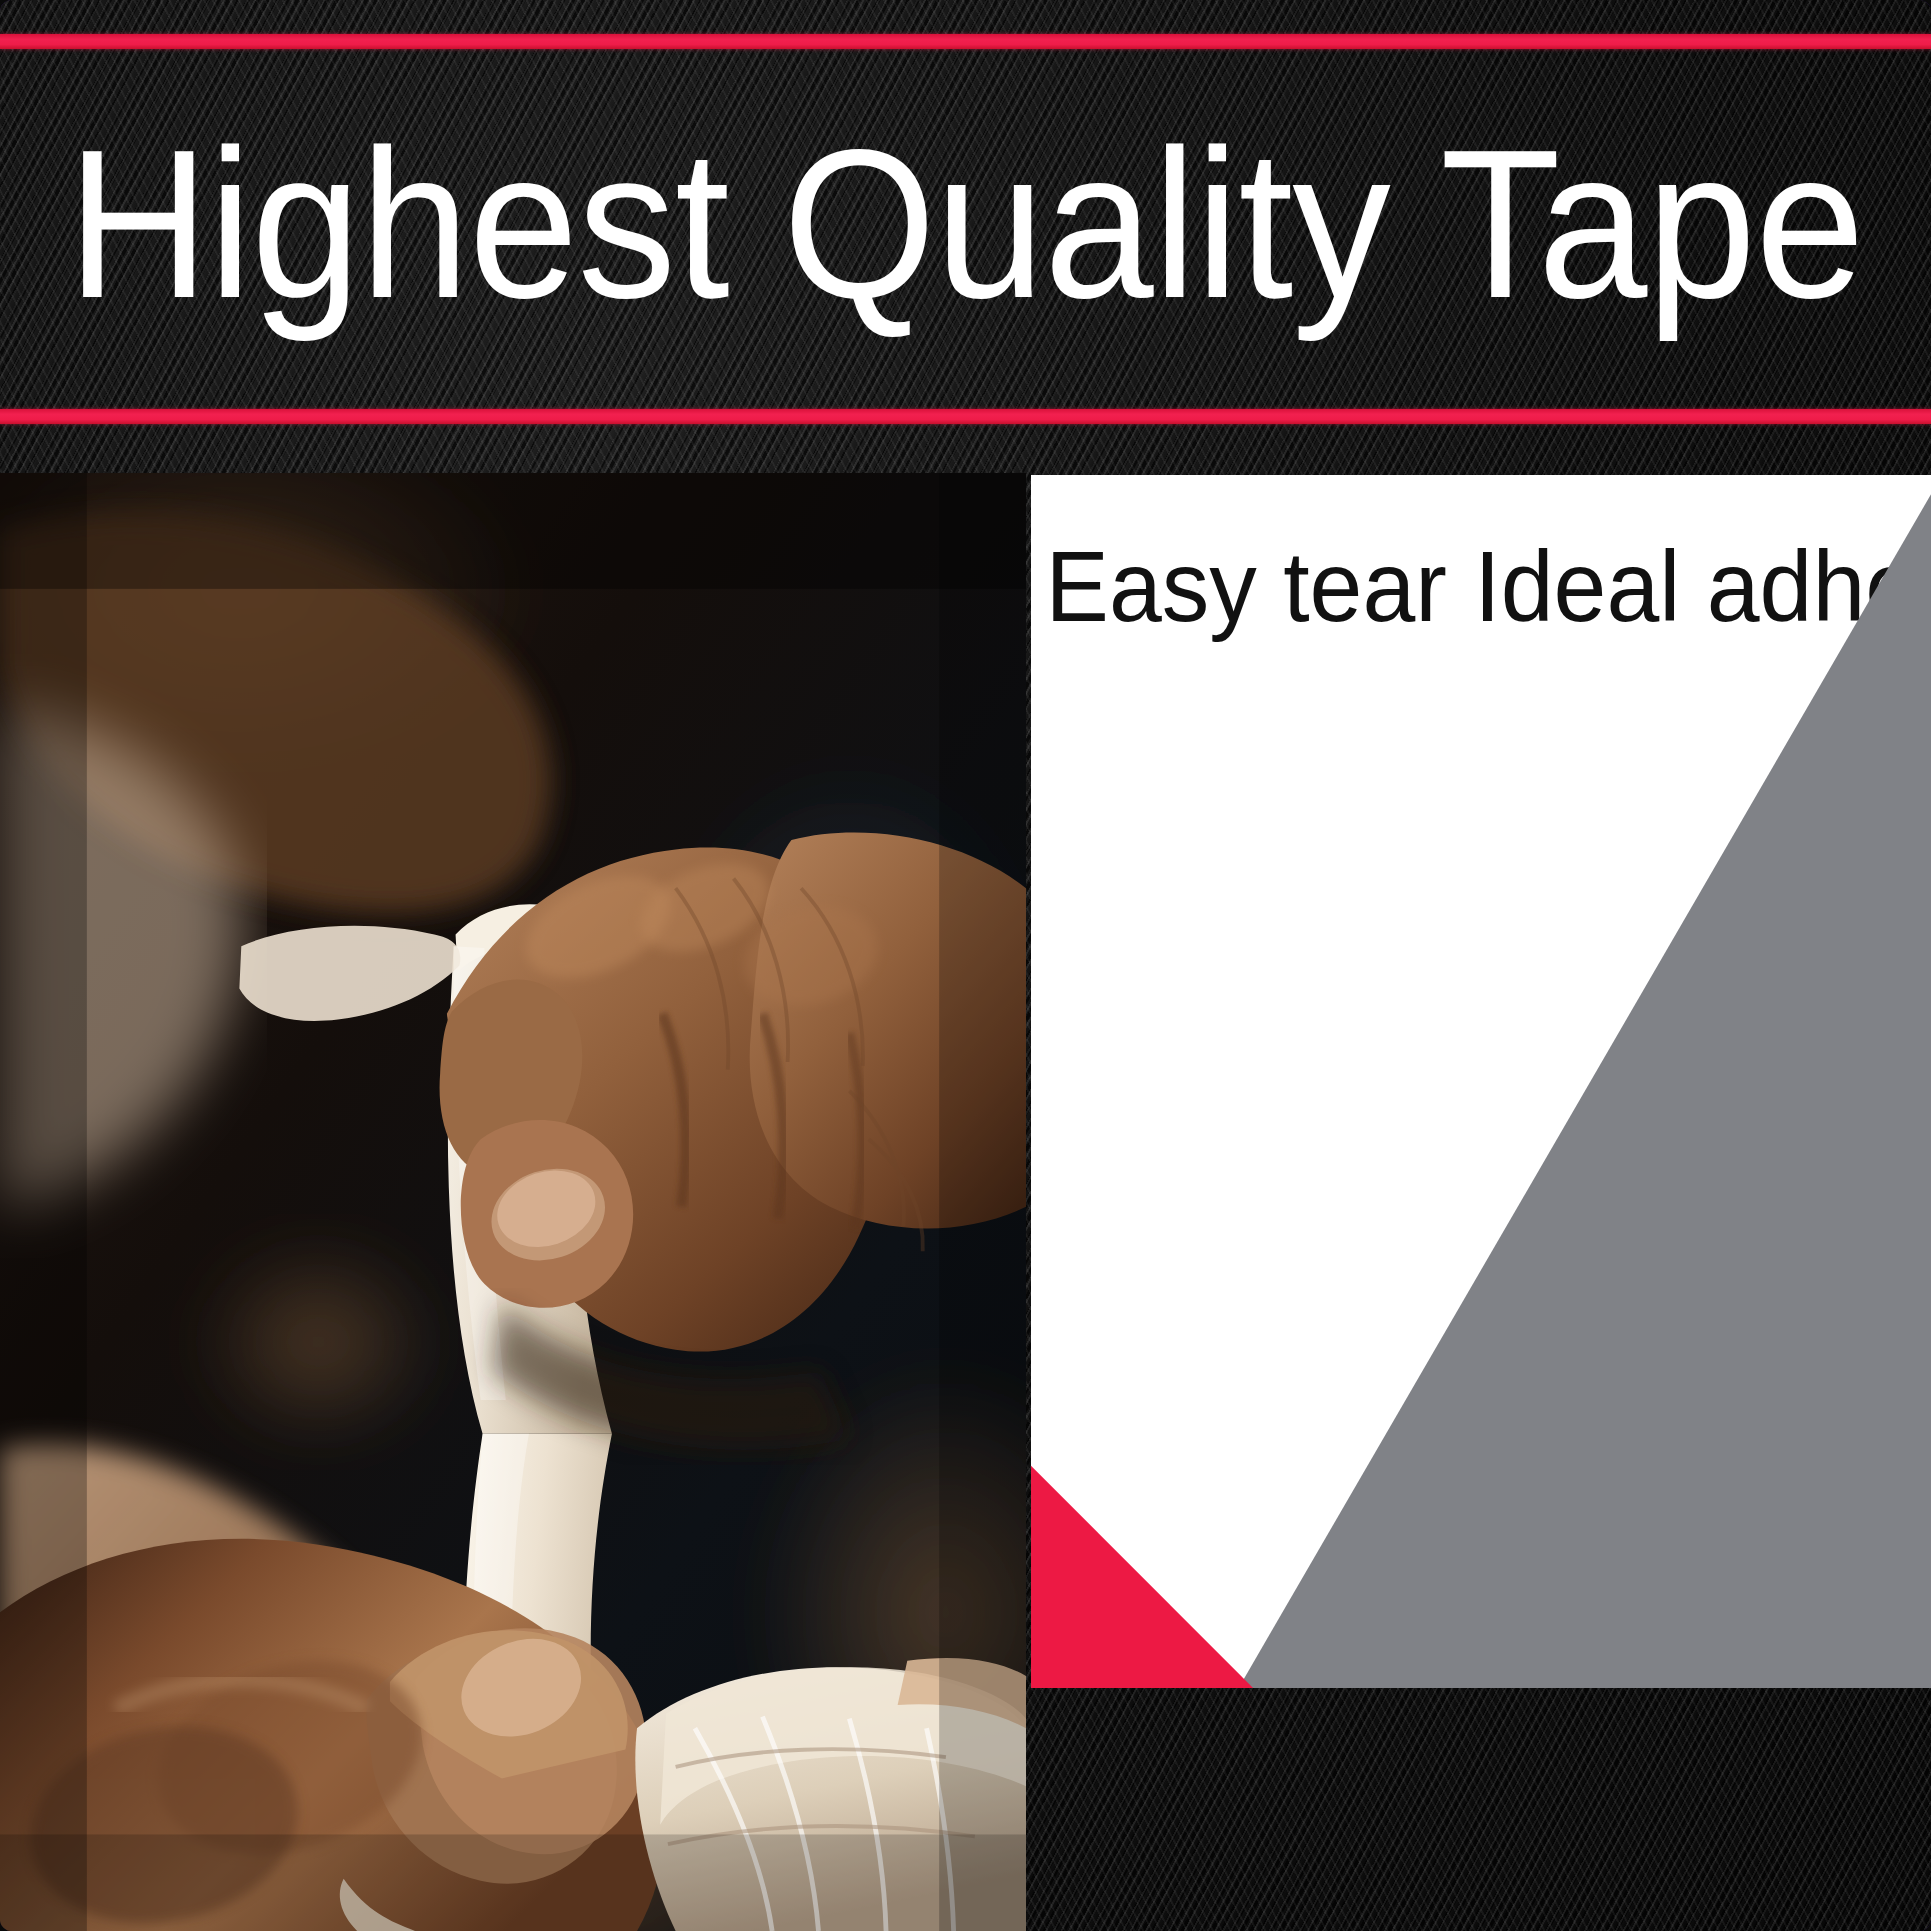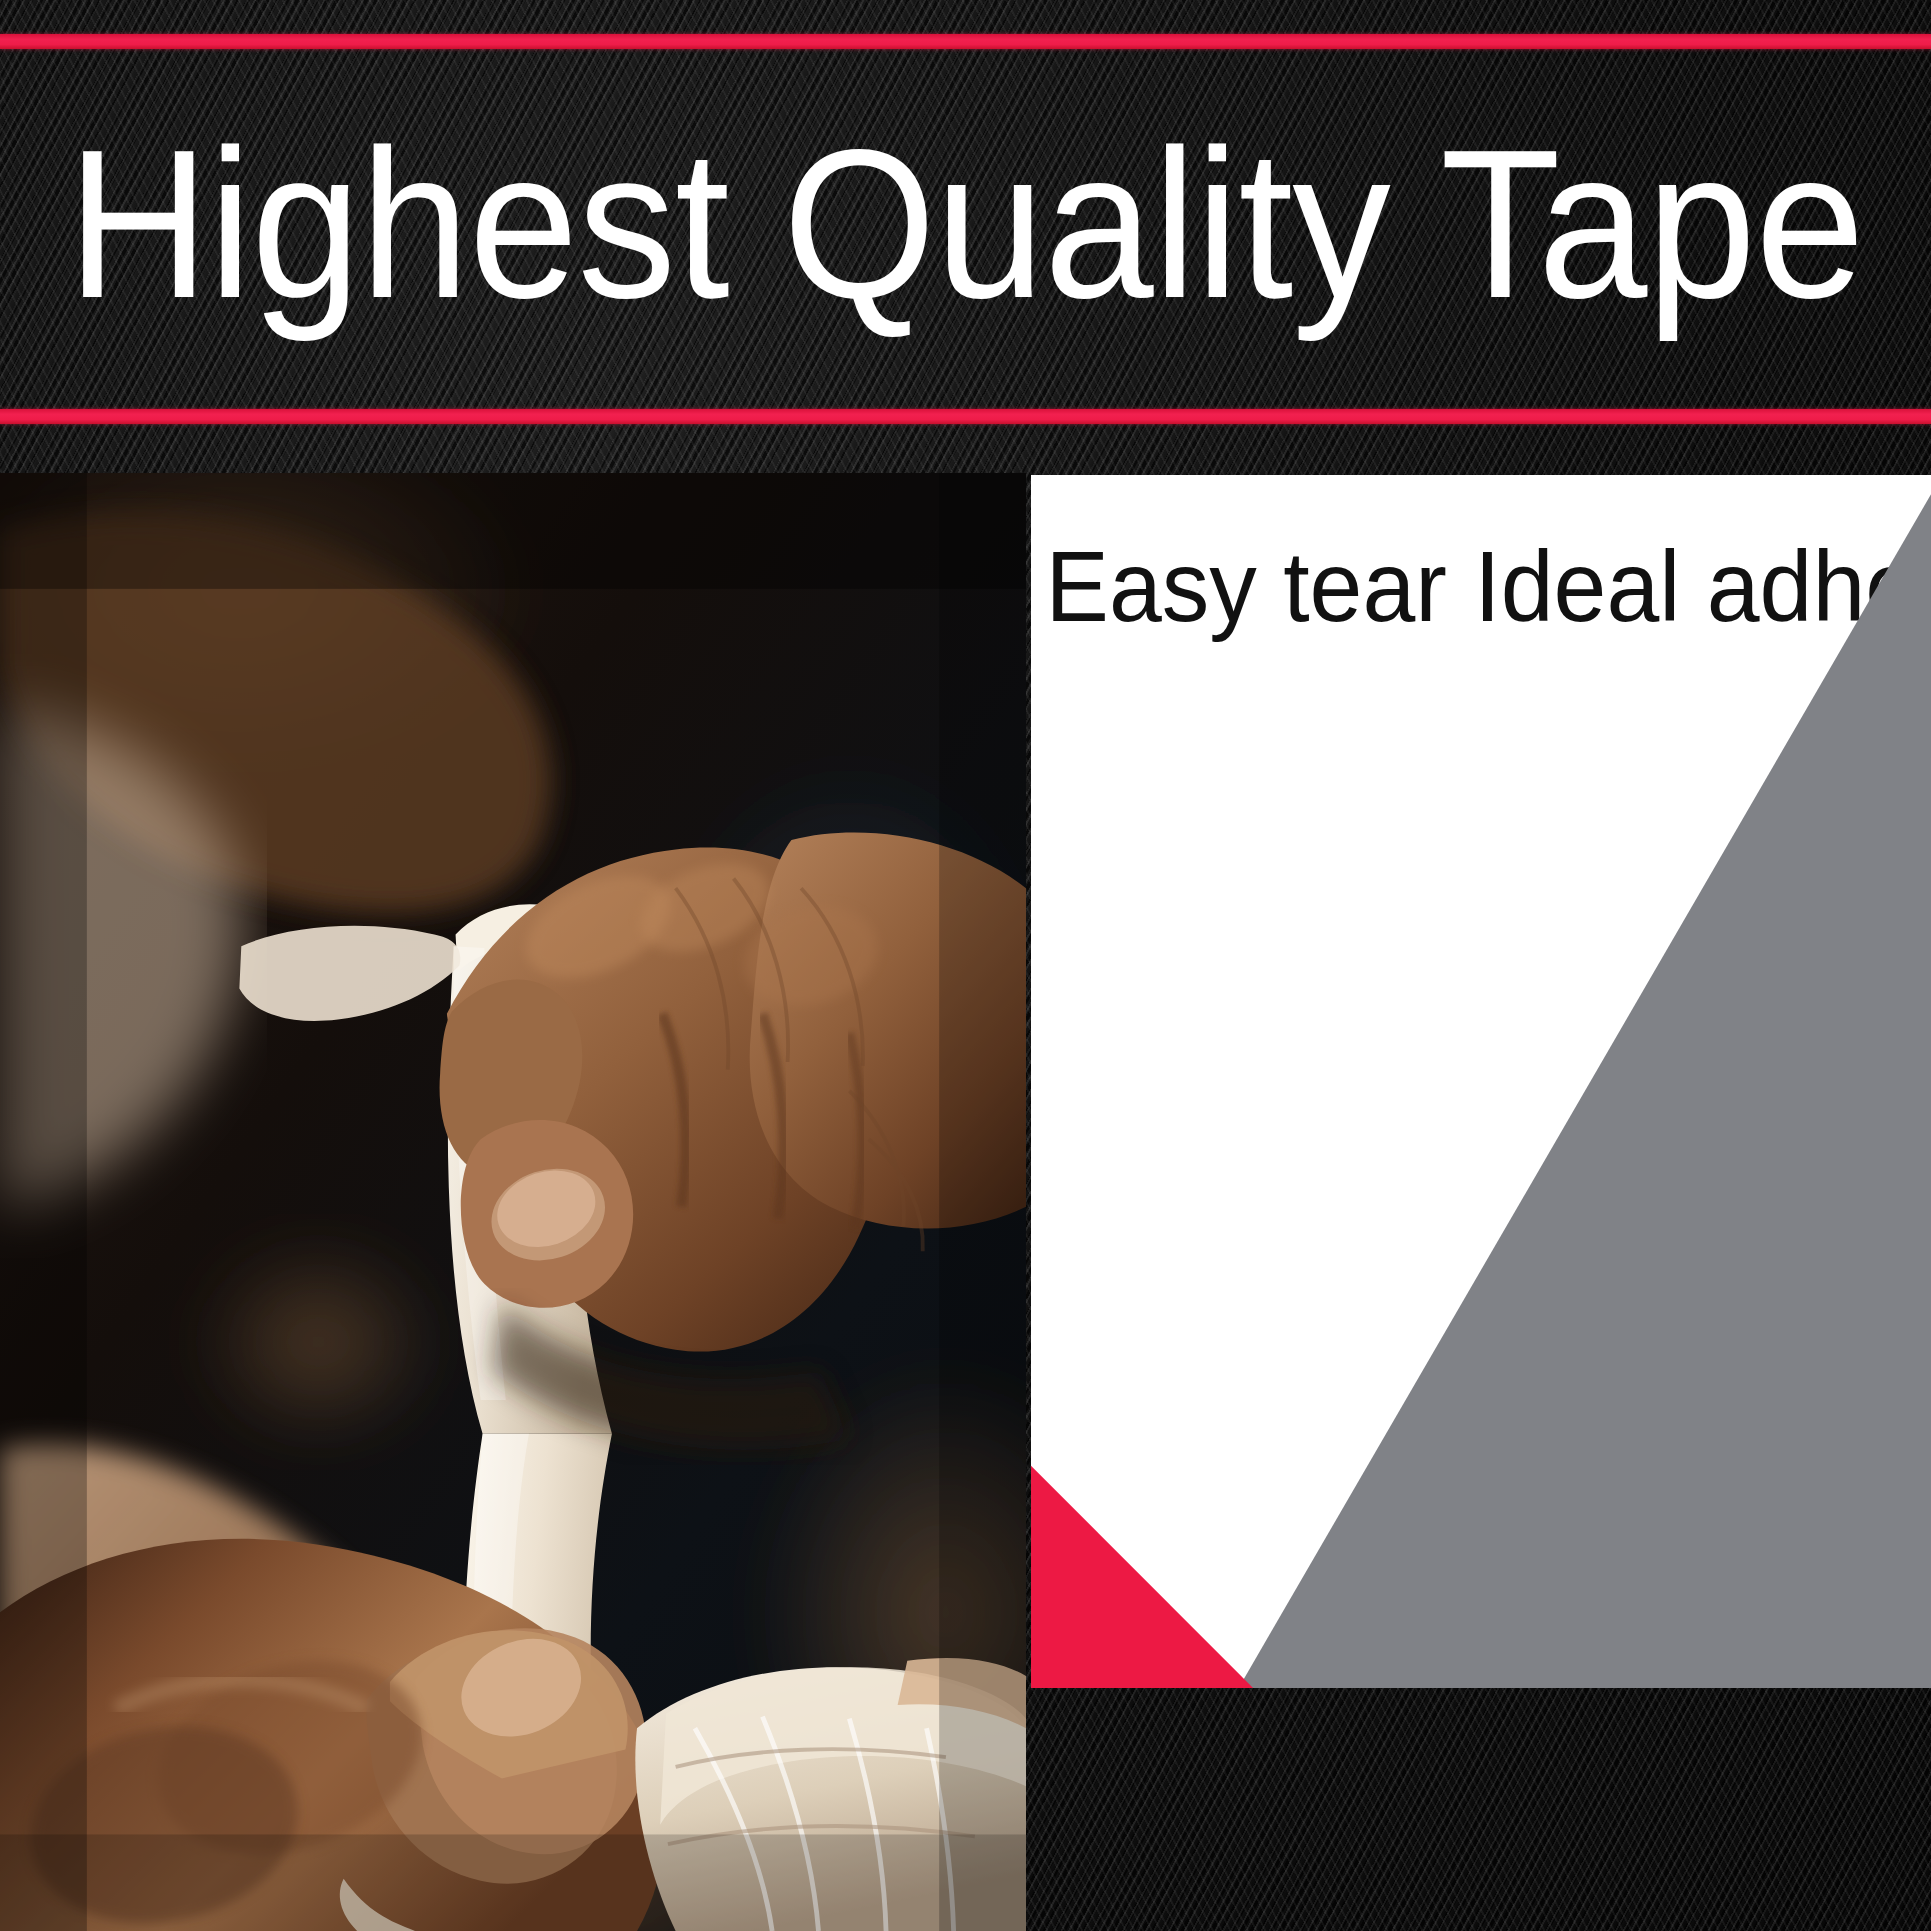--- a/index.html
+++ b/index.html
@@ -8,20 +8,21 @@
     background:#0a0a0a;
     font-family:"Liberation Sans", sans-serif;
     overflow:hidden;
   }
 
   #poster {
     position:relative;
     width:1931px; height:1931px;
     background-color:#4c1d95;
     overflow:hidden;
+    border-radius:12px;
   }
 
   
   .fabric {
     position:absolute; inset:0;
     background-color:#101010;
     background-image:
       repeating-linear-gradient(118deg,
         rgba(255,255,255,0.085) 0px,
         rgba(255,255,255,0.085) 1.4px,

